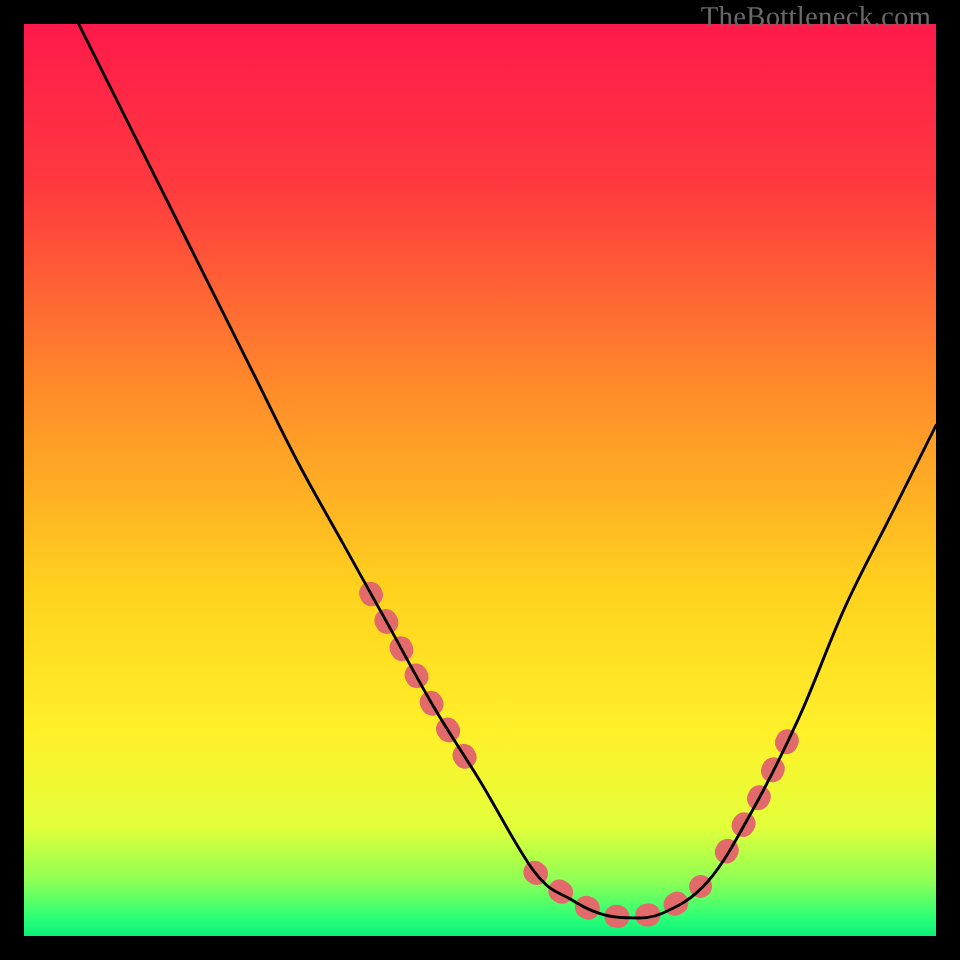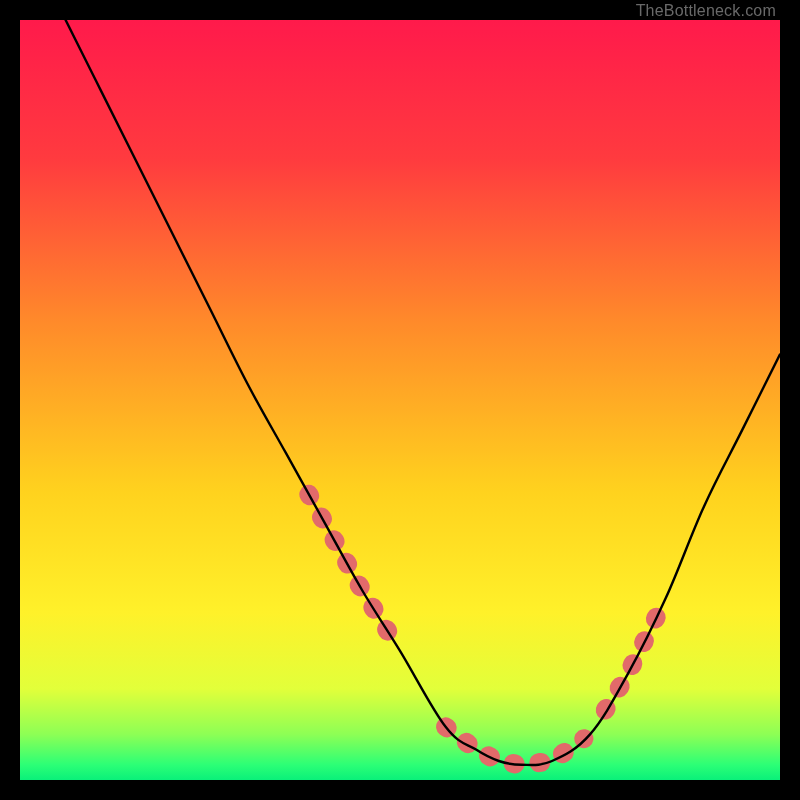--- a/index.html
+++ b/index.html
@@ -15,22 +15,22 @@
     left: 20px;
     top: 20px;
     width: 760px;
     height: 760px;
     background: #000;
   }
   .watermark {
     position: absolute;
     top: 2px;
     right: 24px;
-    font-family: Liberation Sans, sans-serif;
-    font-size: 16px;
+    font-family: Liberation Serif, serif;
+    font-size: 24px;
     color: #696969;
     letter-spacing: 0.2px;
   }
   svg { display: block; }
 </style>
 </head>
 <body>
 
 <div class="frame">
   <svg id="chart-svg" width="760" height="760" viewBox="0 0 760 760">

